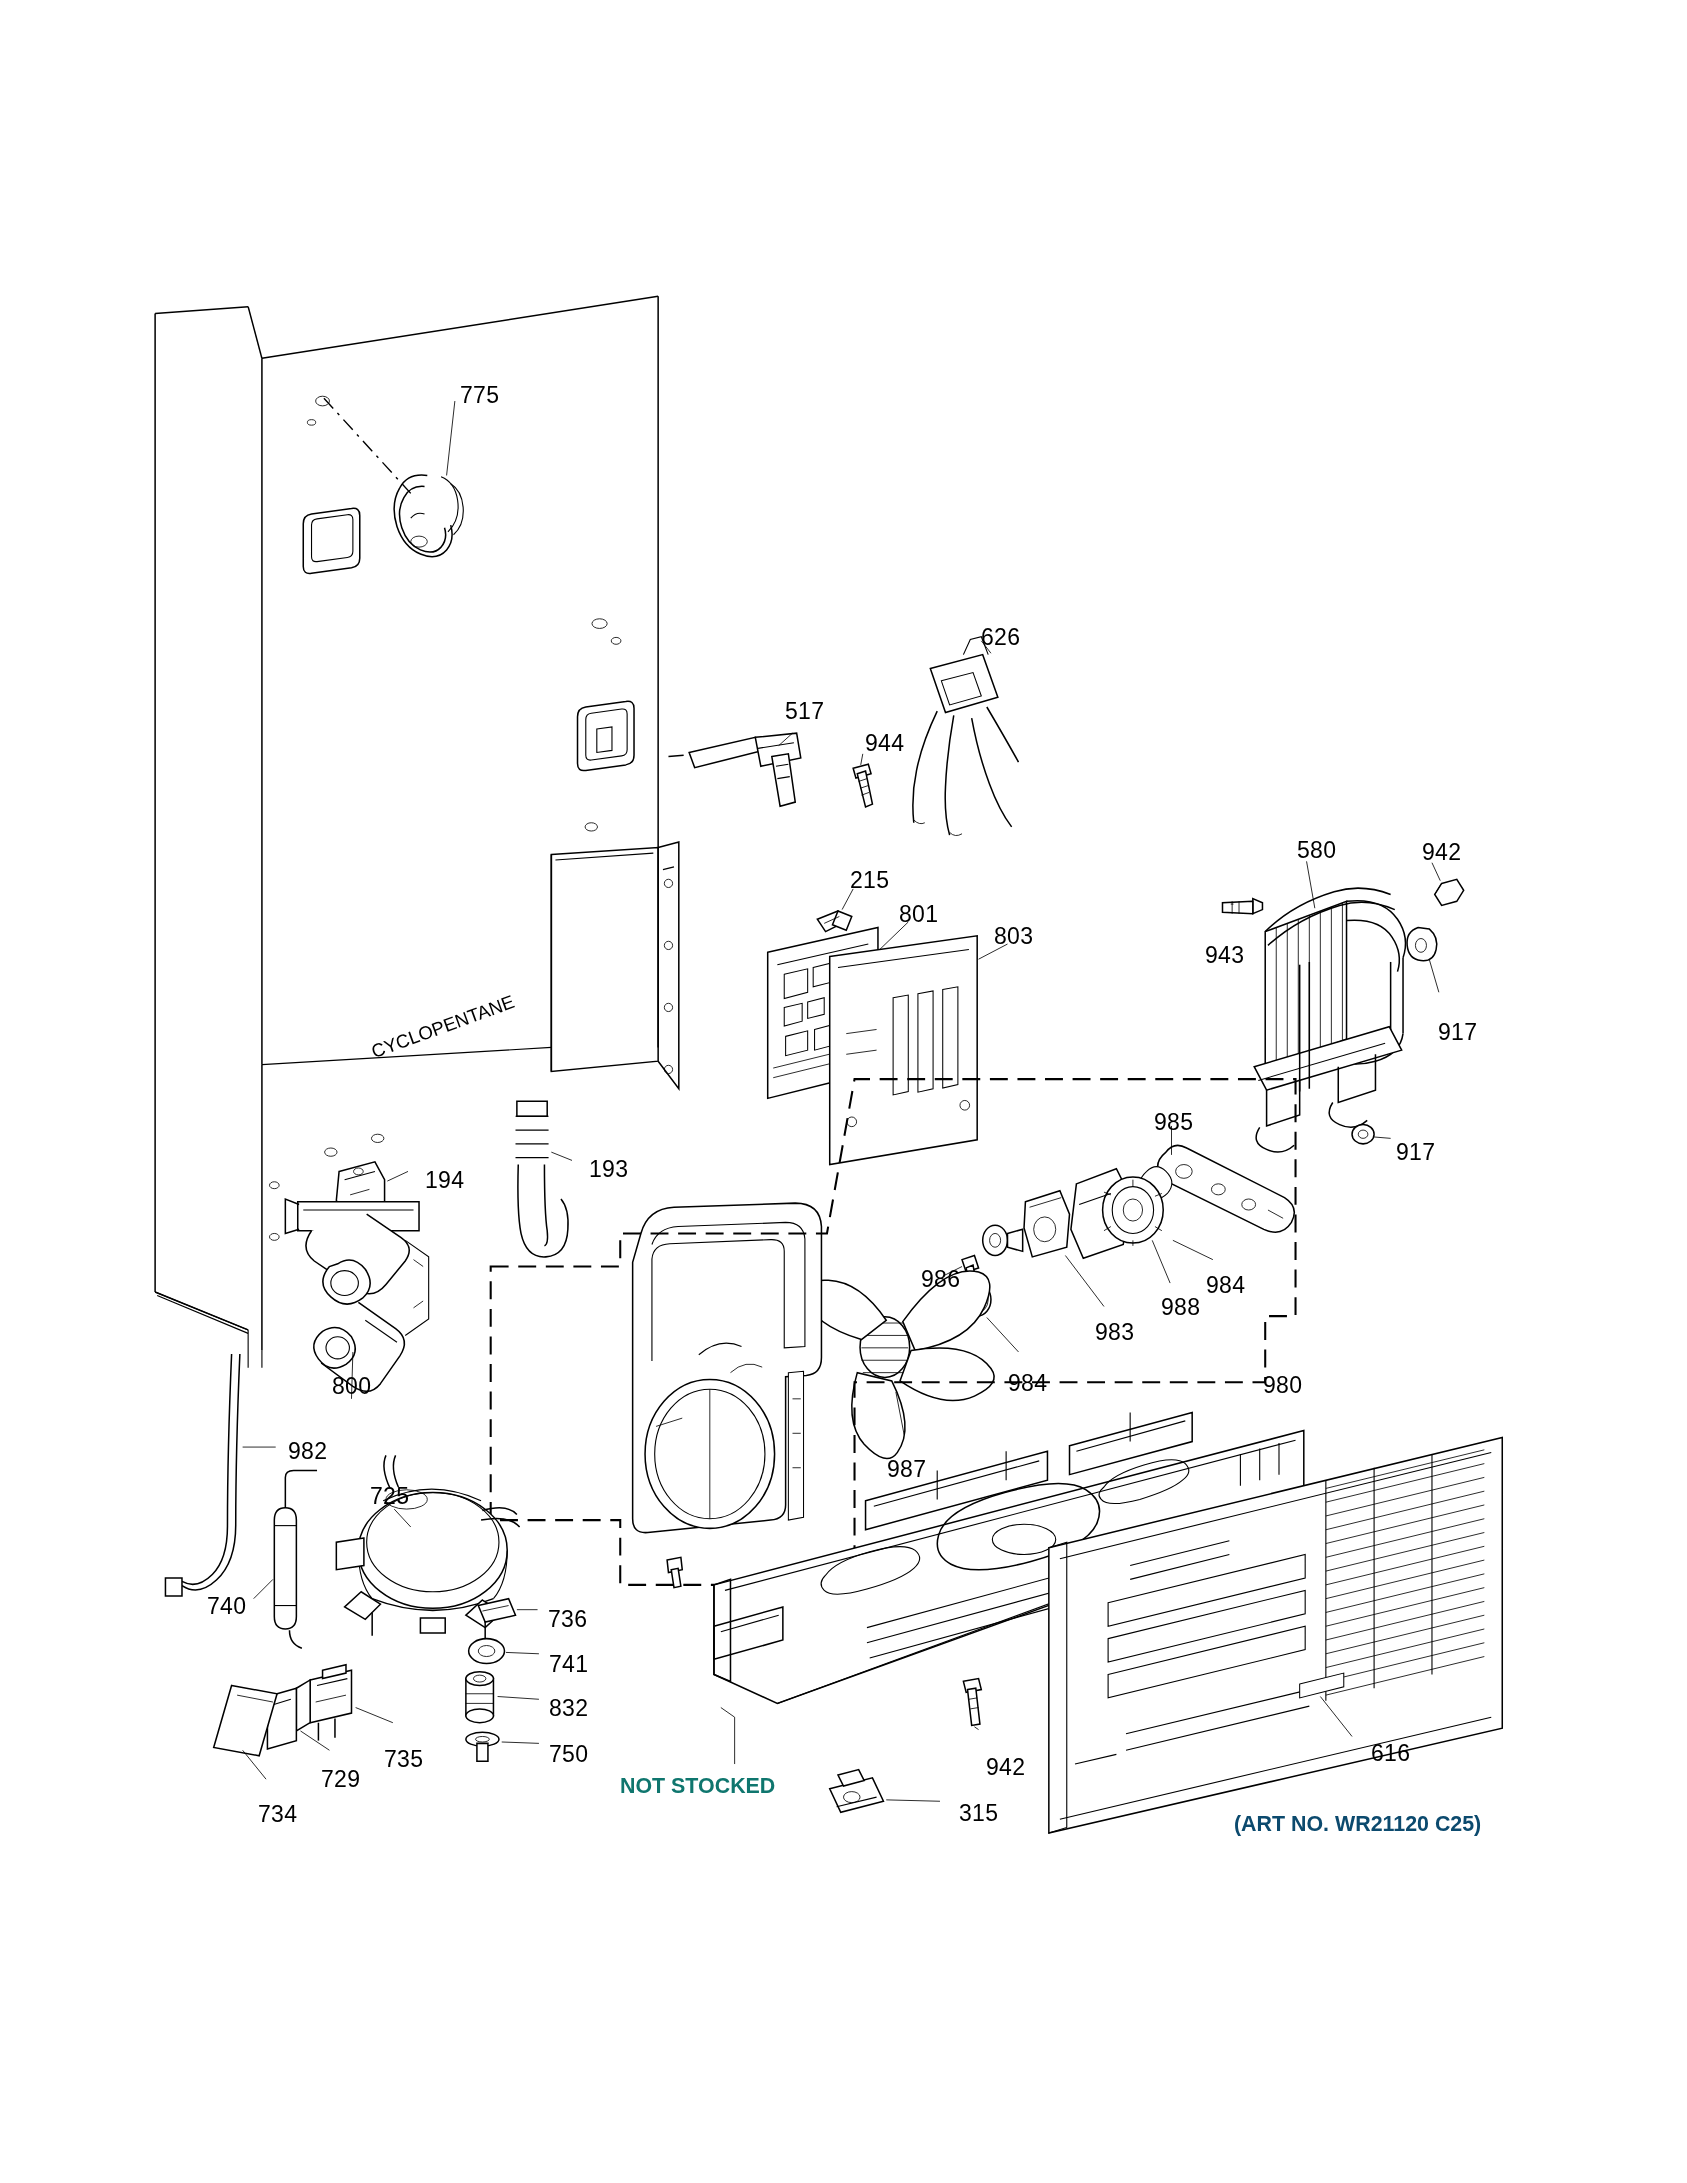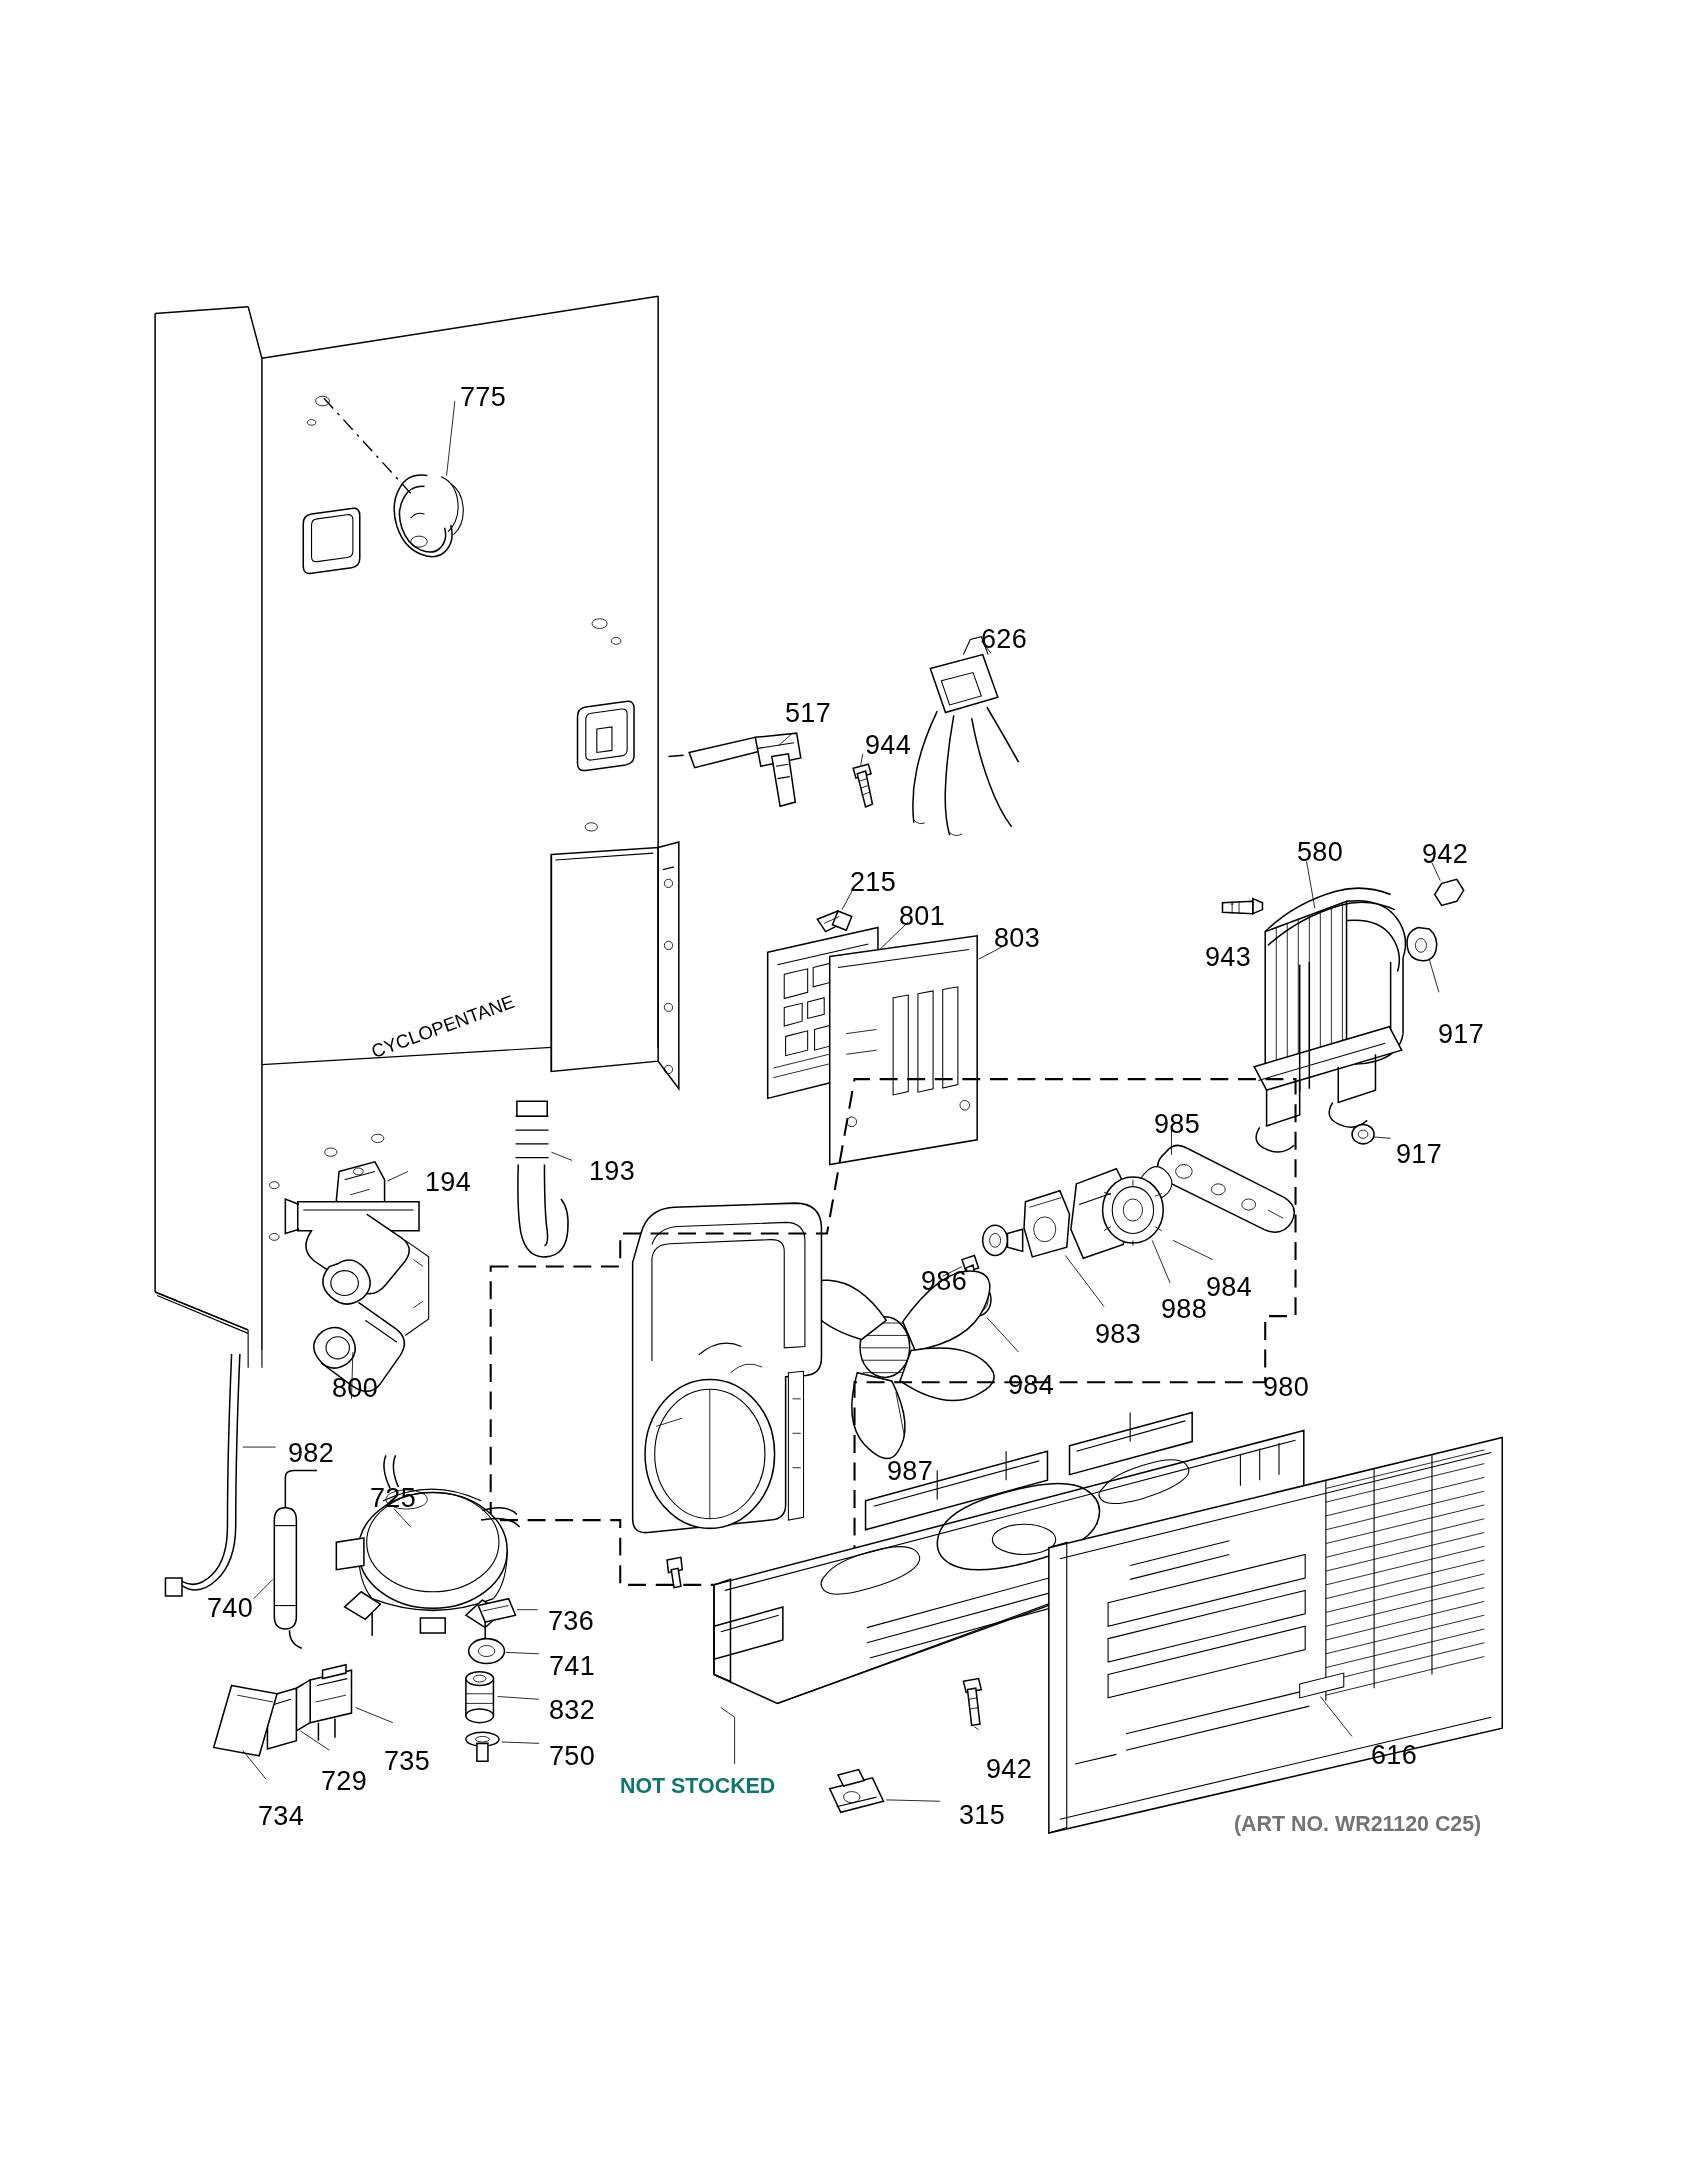--- a/index.html
+++ b/index.html
@@ -22,39 +22,39 @@
   }
   svg.layer {
     position: absolute;
     left: 0; top: 0;
     width: 1687px;
     height: 2183px;
   }
   .callout {
     position: absolute;
     font-family: "Liberation Sans", sans-serif;
-    font-size: 27px;
+    font-size: 23px;
     color: #000000;
     white-space: nowrap;
     letter-spacing: 0.3px;
   }
   .note {
     position: absolute;
     font-family: "Liberation Sans", sans-serif;
     font-weight: bold;
     font-size: 21.4px;
     color: #0f766e;
     white-space: nowrap;
   }
   .artno {
     position: absolute;
     font-family: "Liberation Sans", sans-serif;
     font-weight: bold;
     font-size: 21.4px;
-    color: #737373;
+    color: #0c4a6e;
     white-space: nowrap;
   }
   .foamlabel {
     position: absolute;
     font-family: "Liberation Sans", sans-serif;
     font-size: 18.6px;
     color: #000000;
     white-space: nowrap;
     transform: rotate(-20deg);
     transform-origin: left bottom;

